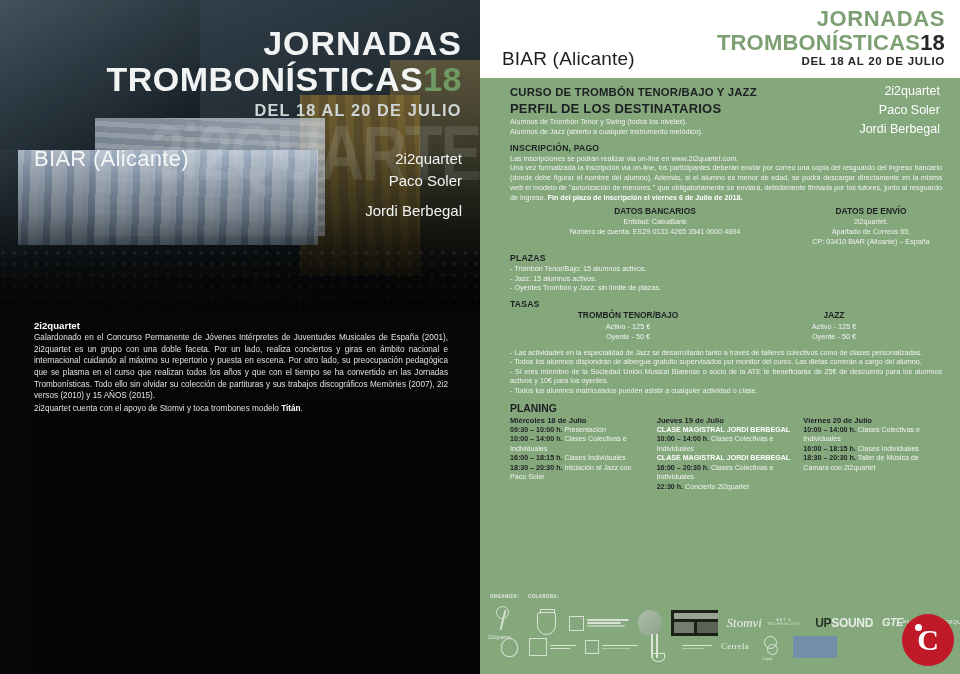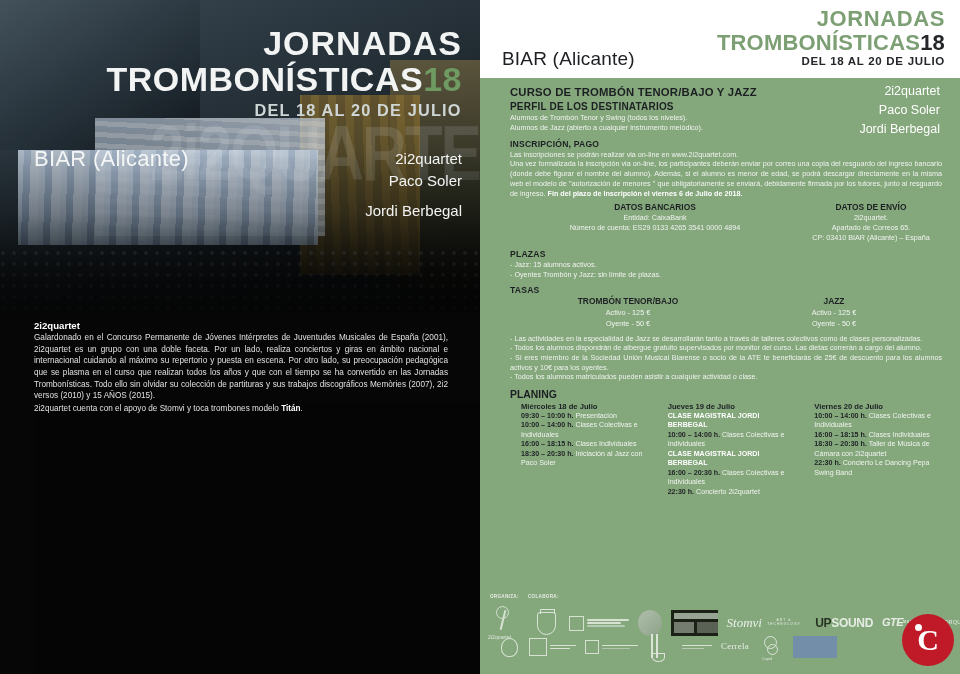--- a/index.html
+++ b/index.html
@@ -131,21 +131,21 @@
   .r-names{
     position:absolute;right:20px;top:82px;z-index:5;text-align:right;
     color:#ffffff;font-size:12.5px;line-height:1.5;
   }
 
   .r-body{
     position:absolute;left:0;top:78px;width:480px;height:510px;
     padding:8px 18px 0 30px;box-sizing:border-box;color:#f2f6f1;
   }
   .sec-h1{font-size:11.3px;font-weight:bold;color:#1c1f22;letter-spacing:.2px;margin:0 0 3px 0;}
-  .sec-h2{font-size:10px;font-weight:bold;color:#1d2023;letter-spacing:.2px;margin:0 0 1px 0;}
+  .sec-h2{font-size:13px;font-weight:bold;color:#1d2023;letter-spacing:.2px;margin:0 0 1px 0;}
   .sec-h3{font-size:8.6px;font-weight:bold;color:#1d2023;letter-spacing:.2px;margin:6px 0 1px 0;}
   .body-l{font-size:7.2px;line-height:1.36;color:#f0f4ef;margin:0;}
   .body-j{font-size:7.2px;line-height:1.36;color:#f0f4ef;margin:0;text-align:justify;}
   .bold-w{font-weight:bold;color:#ffffff;}
 
   .two-col{display:flex;margin-top:4px;}
   .col-bank{width:290px;text-align:center;}
   .col-send{flex:1;text-align:center;}
   .col-t{font-size:8.4px;font-weight:bold;color:#1d2023;margin:0 0 1px 0;}
   .col-l{font-size:7.2px;line-height:1.36;color:#f0f4ef;margin:0;}
@@ -154,21 +154,21 @@
   .tasa-col{width:50%;text-align:center;}
   .tasa-col.a{padding-left:20px;box-sizing:border-box;}
   .tasa-t{font-size:8.4px;font-weight:bold;color:#1d2023;margin:0 0 2px 0;}
   .tasa-l{font-size:7.3px;line-height:1.4;color:#f0f4ef;margin:0;}
 
   .notes{margin-top:5px;}
   .notes p{font-size:7.2px;line-height:1.34;color:#eff3ee;margin:0;text-align:justify;}
 
   .planing-h{font-size:10.4px;font-weight:bold;color:#1c1f22;margin:7px 0 2px 0;}
   .plan-cols{display:flex;gap:8px;}
-  .plan-col{width:33.3%;margin-left:11px;}
+  .plan-col{width:33.3%;}
   .plan-day{font-size:7.6px;font-weight:bold;color:#1d2023;margin:0 0 1px 0;}
   .plan-line{font-size:7.1px;line-height:1.34;color:#f0f4ef;margin:0;}
   .plan-line b{color:#1f2225;}
   .plan-mag{font-size:7.1px;font-weight:bold;color:#ffffff;margin:0;line-height:1.34;}
 
   
   .sponsors{
     position:absolute;left:0;bottom:0;width:480px;height:86px;
   }
   .sp-label{
@@ -305,20 +305,21 @@
         </div>
         <div class="col-send">
           <p class="col-t">DATOS DE ENVÍO</p>
           <p class="col-l">2i2quartet.</p>
           <p class="col-l">Apartado de Correos 65.</p>
           <p class="col-l">CP: 03410 BIAR (Alicante) – España</p>
         </div>
       </div>
 
       <div class="sec-h3">PLAZAS</div>
+      <p class="body-l">- Trombón Tenor/Bajo: 15 alumnos activos.</p>
       <p class="body-l">- Jazz: 15 alumnos activos.</p>
       <p class="body-l">- Oyentes Trombón y Jazz: sin límite de plazas.</p>
 
       <div class="sec-h3">TASAS</div>
       <div class="tasas-cols">
         <div class="tasa-col a">
           <p class="tasa-t">TROMBÓN TENOR/BAJO</p>
           <p class="tasa-l">Activo - 125 €</p>
           <p class="tasa-l">Oyente - 50 €</p>
         </div>
@@ -354,21 +355,20 @@
           <p class="plan-mag">CLASE MAGISTRAL JORDI BERBEGAL</p>
           <p class="plan-line"><b>16:00 – 20:30 h.</b><span> Clases Colectivas e Individuales</span></p>
           <p class="plan-line"><b>22:30 h.</b><span> Concierto 2i2quartet</span></p>
         </div>
 
         <div class="plan-col">
           <p class="plan-day">Viernes 20 de Julio</p>
           <p class="plan-line"><b>10:00 – 14:00 h.</b><span> Clases Colectivas e Individuales</span></p>
           <p class="plan-line"><b>16:00 – 18:15 h.</b><span> Clases Individuales</span></p>
           <p class="plan-line"><b>18:30 – 20:30 h.</b><span> Taller de Música de Cámara con 2i2quartet</span></p>
-          <p class="plan-line"><b>22:30 h.</b><span> Concierto Le Dancing Pepa Swing Band</span></p>
         </div>
       </div>
     </div>
 
     <div class="sponsors">
       <div class="sp-label" style="left:10px;top:6px;">ORGANIZA:</div>
       <div class="sp-label" style="left:48px;top:6px;">COLABORA:</div>
 
       <div class="sp-row r1">
         <div class="logo lg-2i2">

